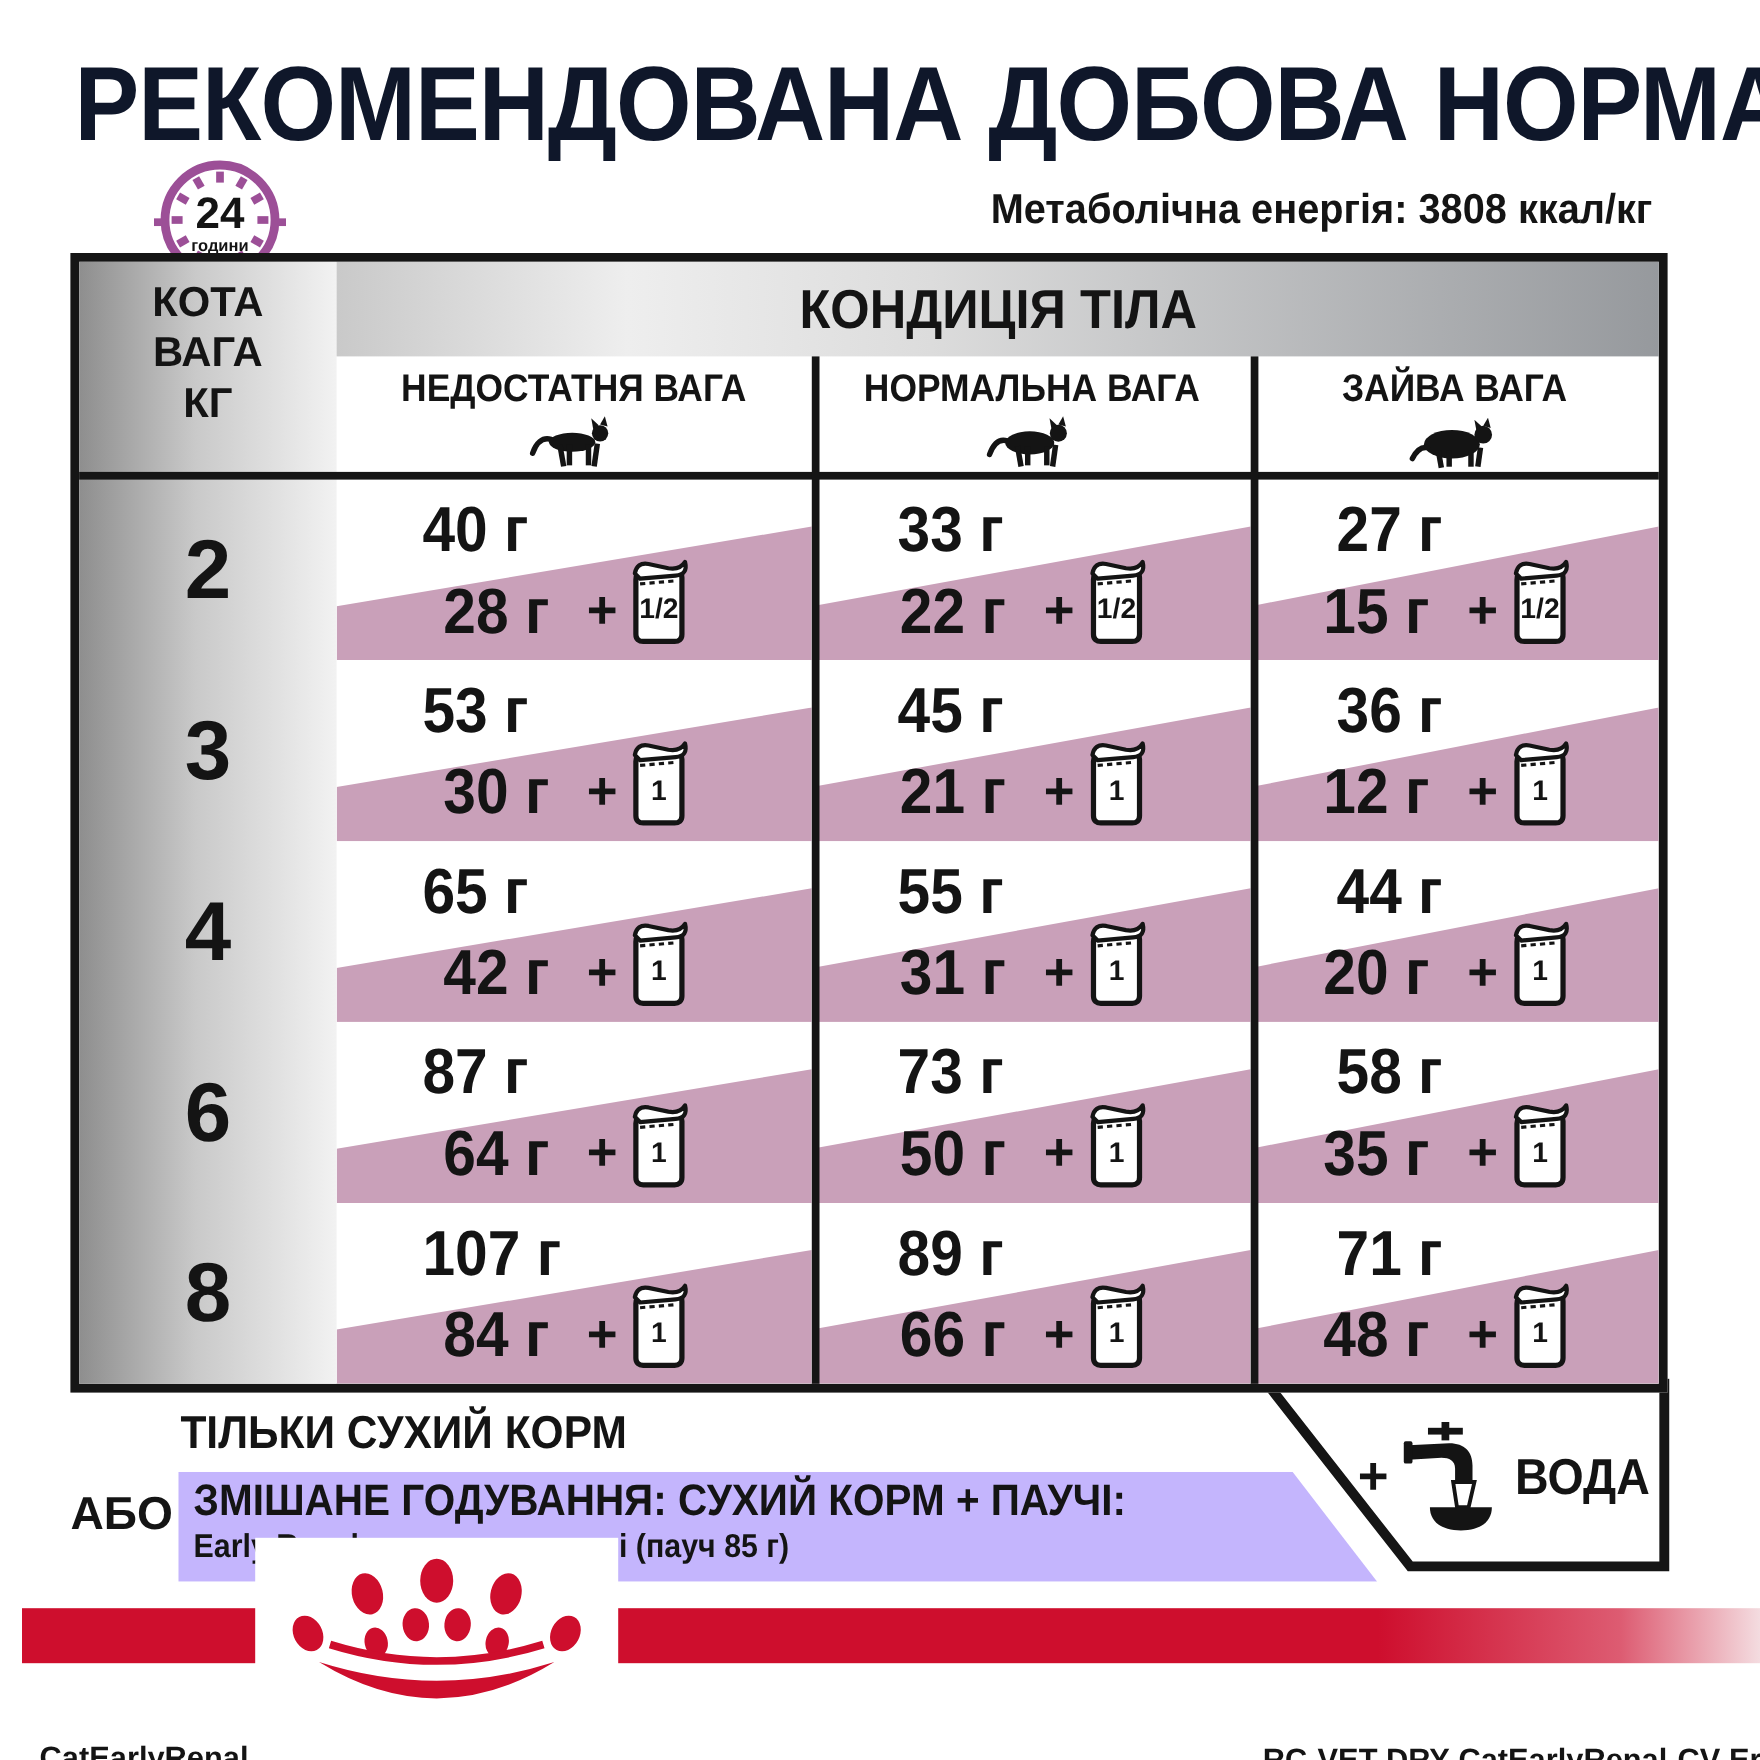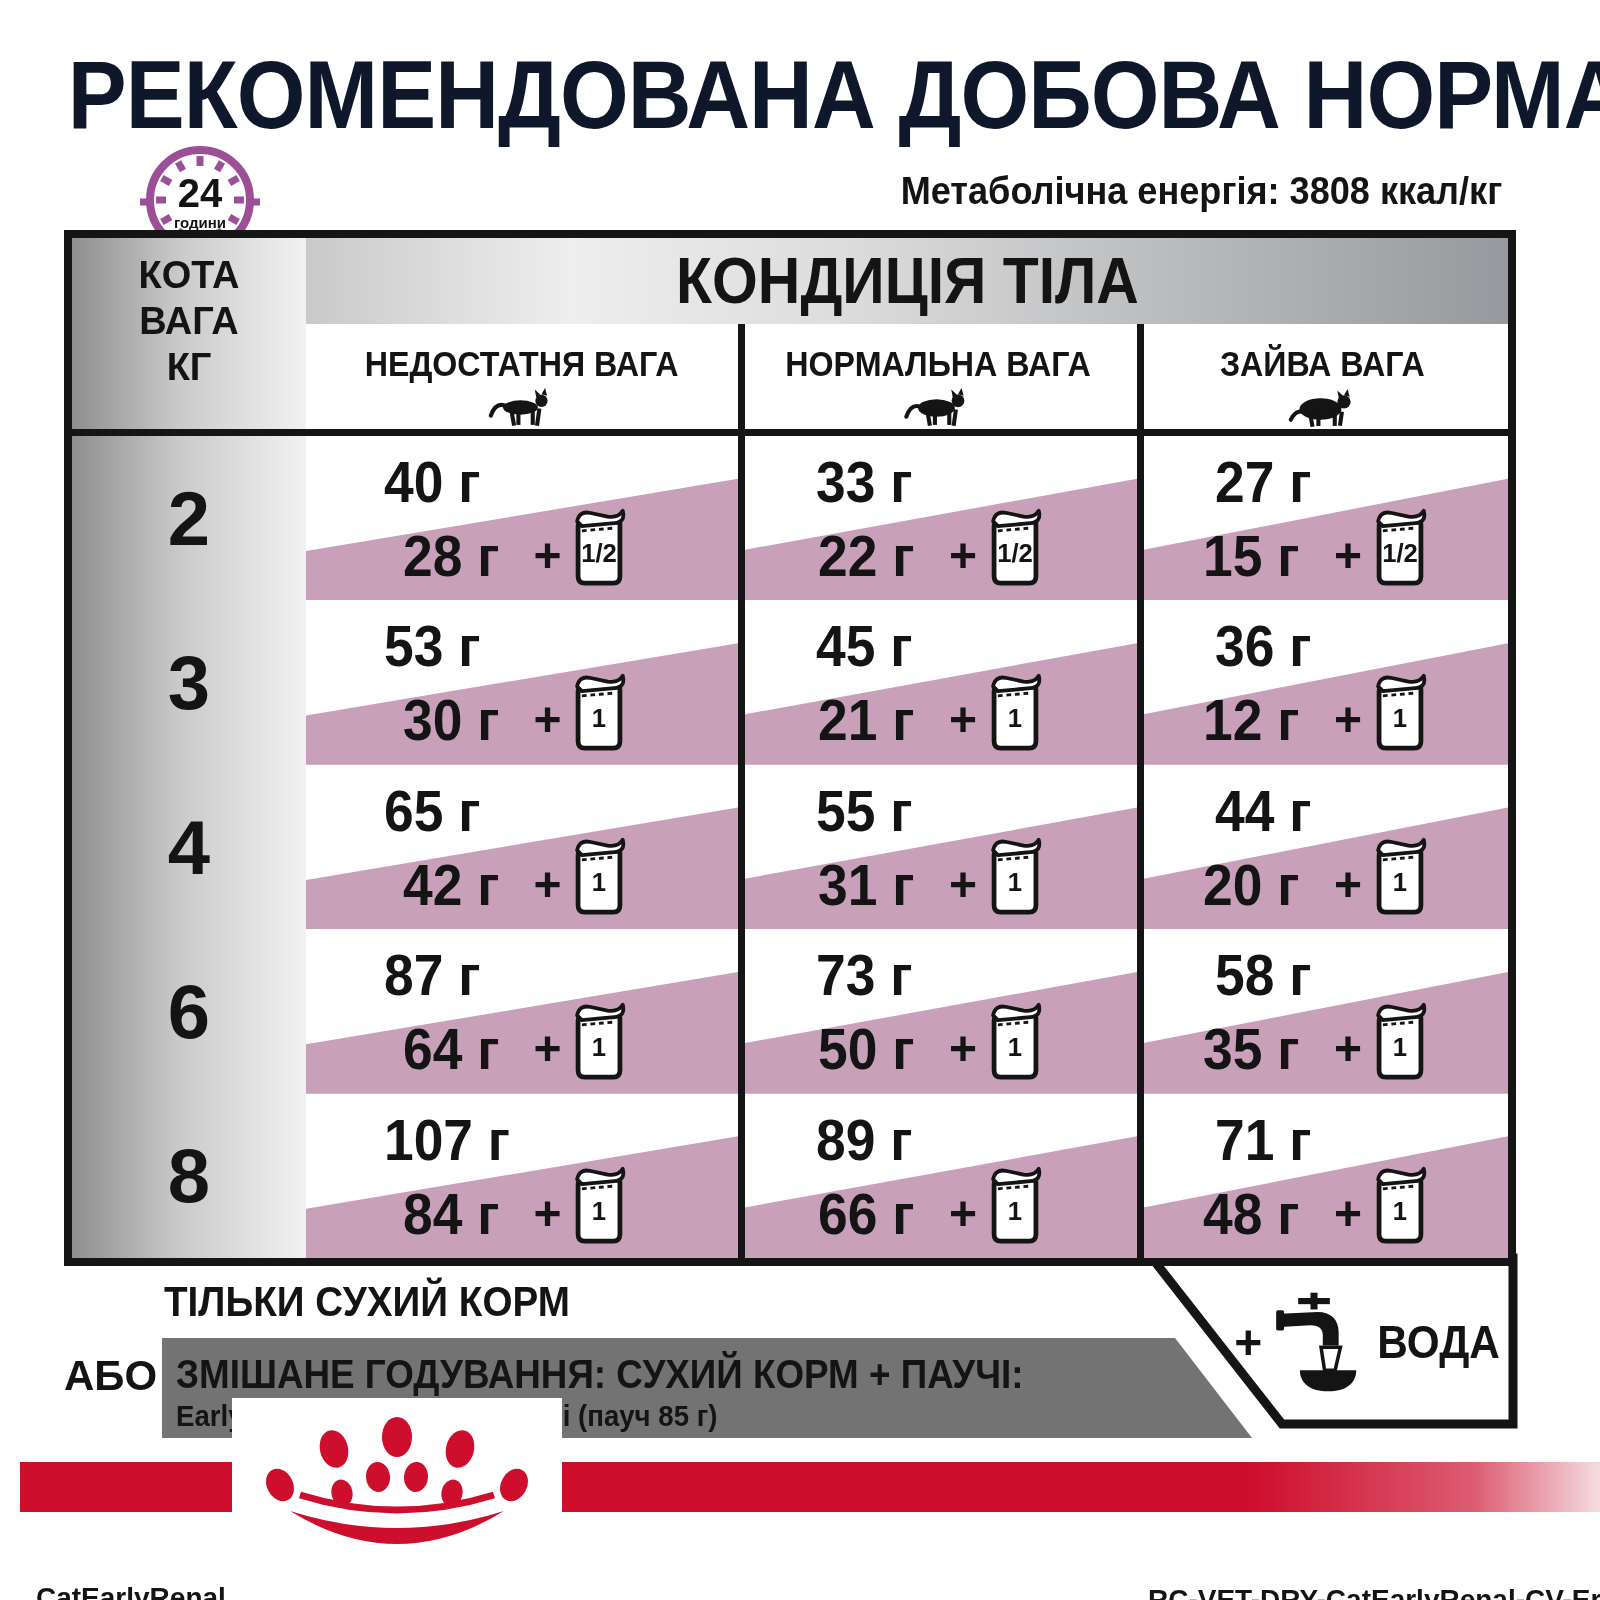--- a/index.html
+++ b/index.html
@@ -18,25 +18,25 @@
           transform:scaleX(.95);transform-origin:100% 50%;}
 
   
   .tableBox{position:absolute;left:64px;top:230px;width:1452px;height:1036px;
             border:8px solid #151515;box-sizing:border-box;background:#fff;z-index:2;}
   .leftGrad{position:absolute;left:0;top:0;bottom:0;width:234px;
             background:linear-gradient(to right,#8e8e8e 0%,#c9c9c9 45%,#f2f2f2 100%);}
   .band{position:absolute;left:234px;right:0;top:0;height:86px;
         background:linear-gradient(to right,#c9c9c9 0%,#eeeeee 22%,#dcdcdc 45%,#96999d 100%);}
   .condTitle{position:absolute;left:234px;right:0;top:0;height:86px;line-height:86px;
-             text-align:center;font-size:64px;font-weight:bold;}
+             text-align:center;font-size:50px;font-weight:bold;}
   .weightHead{position:absolute;left:0;top:14px;width:234px;text-align:center;
               font-size:38px;font-weight:bold;line-height:46px;}
   .colHeads{position:absolute;left:234px;right:0;top:86px;height:105px;display:flex;}
-  .colHead{display:flex;flex-direction:column;align-items:center;padding-top:20px;box-sizing:border-box;}
+  .colHead{display:flex;flex-direction:column;align-items:center;padding-top:10px;box-sizing:border-box;}
   .colHead .lbl{font-size:35px;font-weight:bold;}
   .colHead svg{margin-top:2px;}
   .ch0{width:432px;}.ch1{width:399px;border-radius:23px;}.ch2{width:371px;}
   .hline{position:absolute;left:0;right:0;top:191px;height:7px;background:#151515;z-index:4;}
   .vdiv{position:absolute;top:86px;bottom:0;width:7px;background:#151515;z-index:4;}
   .vd1{left:666px;}.vd2{left:1065px;}
   .rowsWrap{position:absolute;left:0;right:0;top:198px;bottom:0;display:flex;flex-direction:column;}
   .trow{flex:1;display:flex;}
   .wcol{width:234px;display:flex;align-items:center;justify-content:center;
         font-size:76px;font-weight:bold;}
@@ -47,23 +47,23 @@
   .dry{position:absolute;top:12px;left:78px;font-size:58px;font-weight:bold;}
   .mixed{position:absolute;left:0;right:14px;bottom:6px;display:flex;align-items:center;
          justify-content:center;font-size:58px;font-weight:bold;}
   .plus{font-size:48px;margin-left:26px;}
   .pouch{width:56px;height:78px;margin-left:10px;transform:translateY(-8px);}
   .pouch text{font-family:"Liberation Sans",sans-serif;font-size:27px;font-weight:bold;fill:#141414;}
 
   
   .dryOnly{position:absolute;left:164px;top:1278px;font-size:42px;font-weight:bold;}
   .orLbl{position:absolute;left:64px;top:1352px;font-size:42px;font-weight:bold;}
-  .mixBand{position:absolute;left:162px;top:1338px;width:1090px;height:100px;background:#737373;
+  .mixBand{position:absolute;left:162px;top:1338px;width:1090px;height:100px;background:#c4b5fd;
            clip-path:polygon(0 0,1013px 0,100% 100%,0 100%);box-sizing:border-box;
-           padding:14px 0 0 14px;}
+           padding:4px 0 0 14px;}
   .mixBand .l1{font-size:40px;font-weight:bold;}
   .mixBand .l2{font-size:30px;font-weight:bold;margin-top:2px;}
   .waterShape{position:absolute;left:1140px;top:1253px;width:380px;height:178px;z-index:1;}
   .waterContent{position:absolute;left:1190px;top:1262px;width:326px;height:160px;z-index:3;
                 display:flex;align-items:center;justify-content:center;padding-left:34px;box-sizing:border-box;}
   .waterContent .wplus{font-size:48px;font-weight:bold;}
   .waterContent .wlbl{font-size:46px;font-weight:bold;margin-left:14px;text-align:center;}
   .faucet{width:88px;height:100px;margin-left:8px;}
 
   

